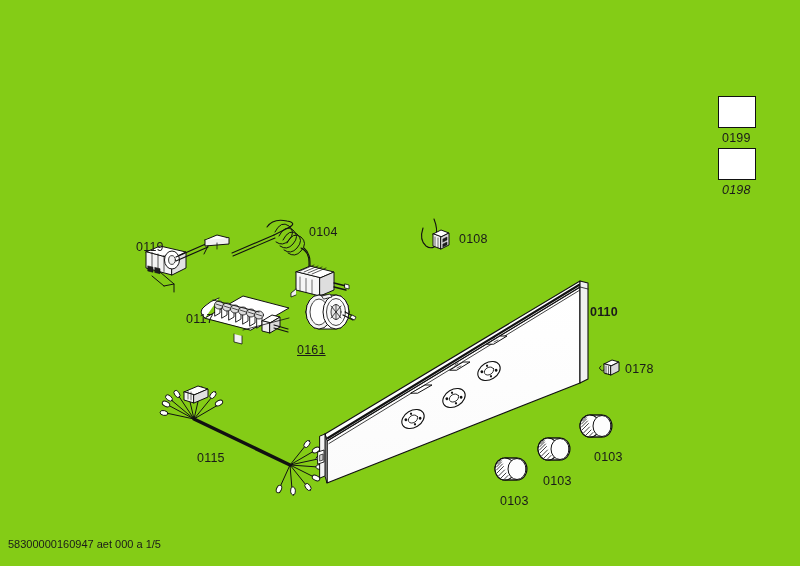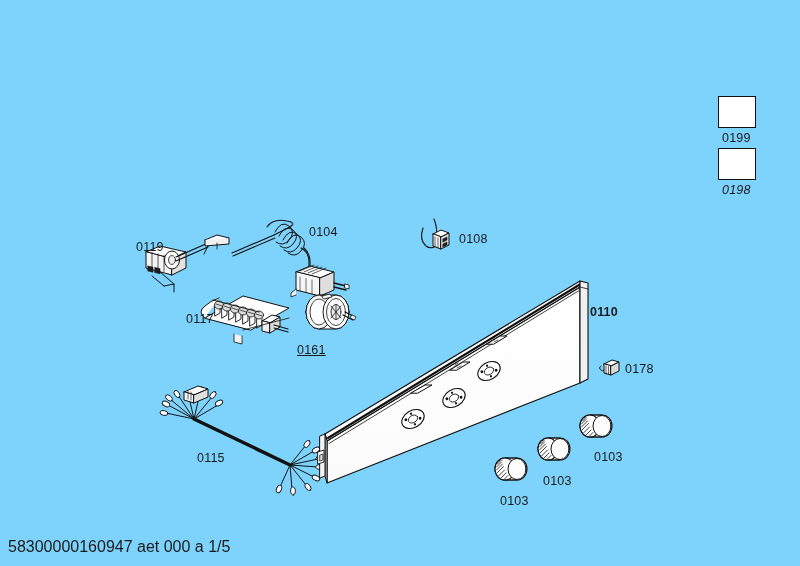--- a/index.html
+++ b/index.html
@@ -8,21 +8,21 @@
     padding: 0;
     background: #ffffff;
   }
   body {
     font-family: "Liberation Sans", sans-serif;
   }
   #page {
     position: relative;
     width: 800px;
     height: 566px;
-    background: #7dd3fc;
+    background: #84cc16;
     overflow: hidden;
   }
   #diagram-svg {
     position: absolute;
     left: 0;
     top: 0;
     width: 800px;
     height: 566px;
   }
   .lbl {
@@ -31,21 +31,21 @@
     font-size: 12.5px;
     color: #1a1a1a;
     white-space: nowrap;
     letter-spacing: 0.2px;
   }
   .footer-text {
     position: absolute;
     left: 8px;
     top: 538px;
     font-family: "Liberation Sans", sans-serif;
-    font-size: 16px;
+    font-size: 11px;
     color: #1a1a1a;
     white-space: nowrap;
   }
   .icon-box {
     position: absolute;
     border: 1.4px solid #111;
     background: #fff;
     box-sizing: border-box;
   }
 </style>

